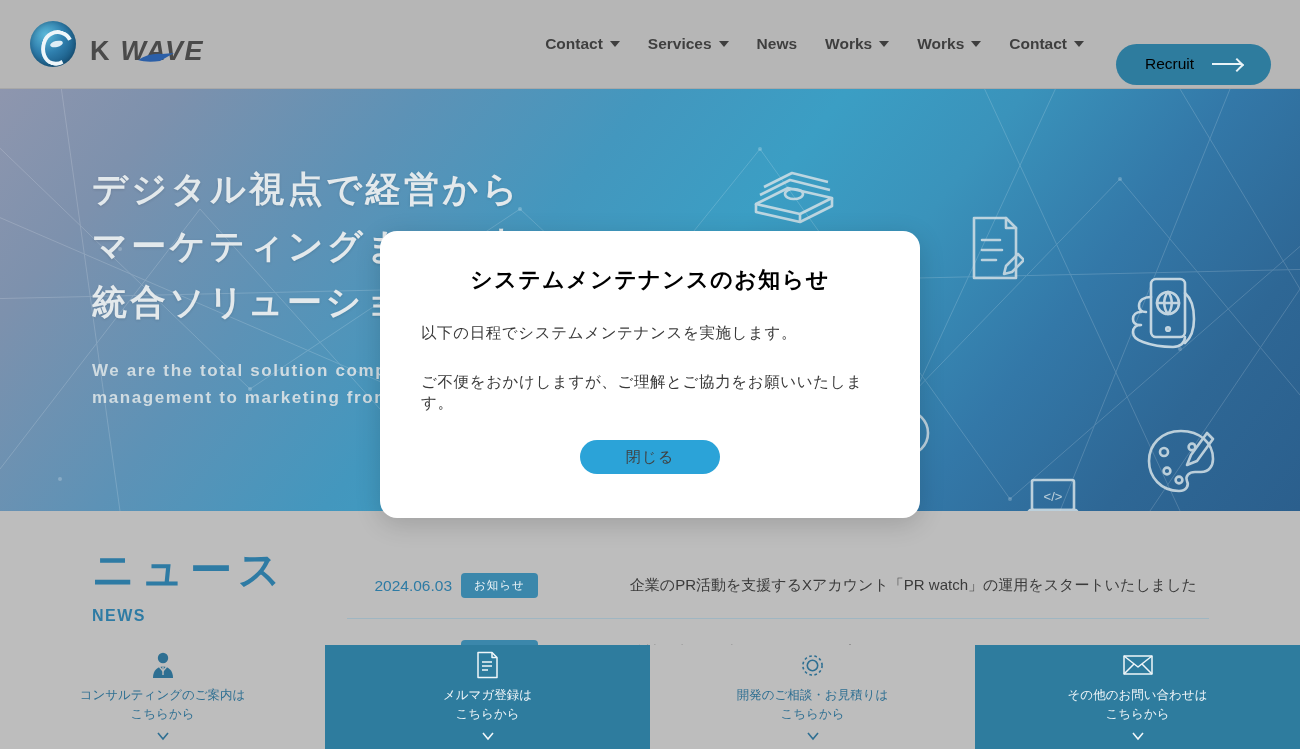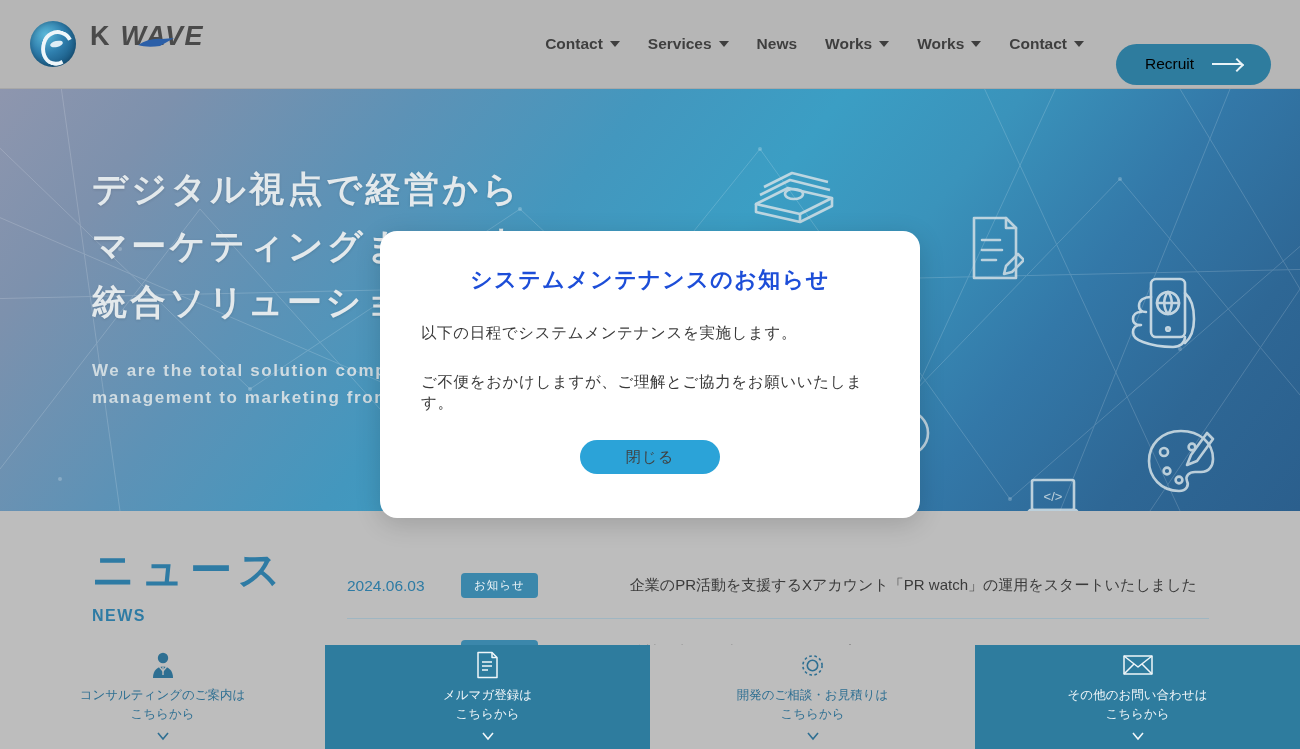--- a/index.html
+++ b/index.html
@@ -27,21 +27,21 @@
     height: 89px;
     background: #b6b6b6;
     border-bottom: 1px solid #a8a8a8;
     display: flex;
     align-items: center;
     z-index: 5;
   }
 
   .brand {
     display: flex;
-    align-items: flex-start;
+    align-items: flex-end;
     margin-left: 30px;
     gap: 14px;
   }
 
   .brand-mark {
     width: 46px; height: 46px;
     border-radius: 50%;
     background: radial-gradient(circle at 34% 30%, #5bb8d8 0%, #2f7fae 42%, #1b5c86 75%, #124b70 100%);
     position: relative;
     flex: none;
@@ -214,20 +214,21 @@
     font-weight: bold;
     color: #2e7ba4;
     letter-spacing: 1.5px;
   }
 
   .news-list {
     position: absolute;
     left: 347px;
     top: 42px;
     width: 862px;
+    text-align: right;
   }
   .news-row {
     display: flex;
     align-items: center;
     height: 66px;
     border-bottom: 1px solid #9fb6c2;
     cursor: pointer;
   }
   .news-row:last-child { border-bottom: none; }
   .news-date {
@@ -299,21 +300,21 @@
     z-index: 20;
     box-shadow: 0 6px 26px rgba(0,0,0,.16);
     display: flex;
     flex-direction: column;
     align-items: center;
   }
   .modal-title {
     margin-top: 34px;
     font-size: 22px;
     font-weight: bold;
-    color: #1d4ed8;
+    color: #000000;
     letter-spacing: 1.5px;
   }
   .modal-body { width: 100%; padding: 0 41px; }
   .modal-p {
     margin-top: 28px;
     font-size: 15.5px;
     color: #3a3a3a;
     letter-spacing: .6px;
   }
   .modal-p.date { font-weight: bold; letter-spacing: .3px; }

